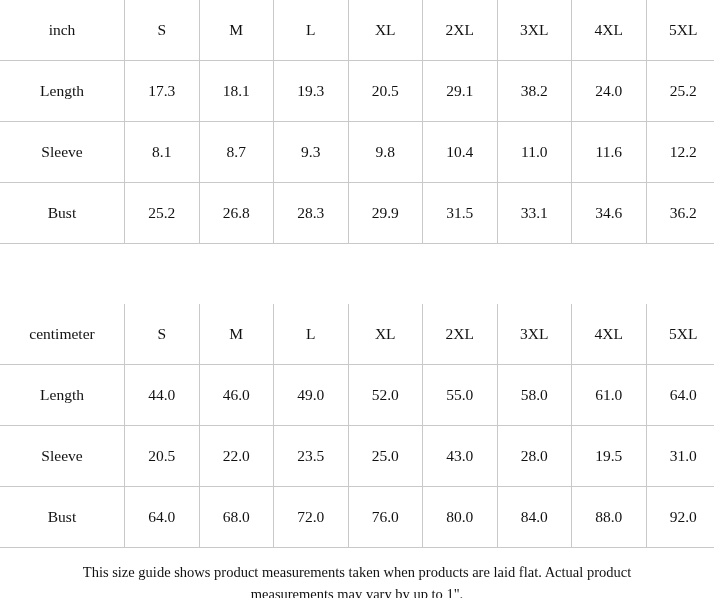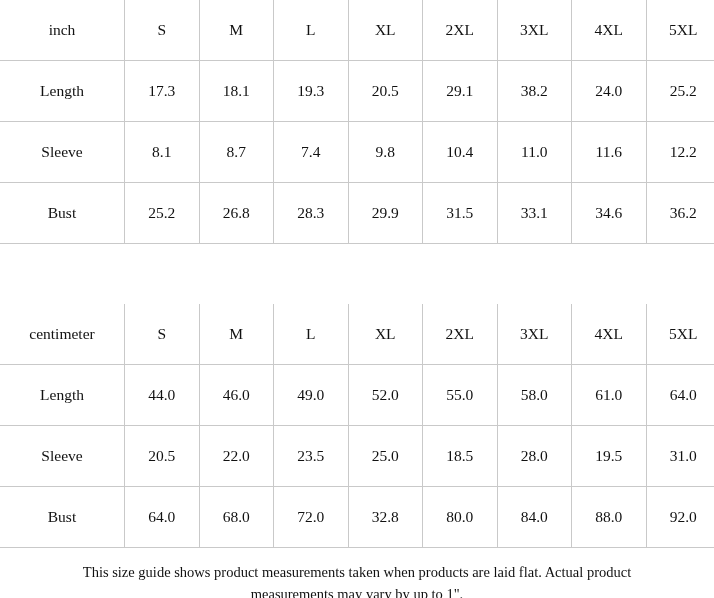--- a/index.html
+++ b/index.html
@@ -98,21 +98,21 @@
         <td class="col">20.5</td>
         <td class="col">29.1</td>
         <td class="col">38.2</td>
         <td class="col">24.0</td>
         <td class="col">25.2</td>
       </tr>
       <tr>
         <td class="rowhead">Sleeve</td>
         <td class="col">8.1</td>
         <td class="col">8.7</td>
-        <td class="col">7.4</td>
+        <td class="col">9.3</td>
         <td class="col">9.8</td>
         <td class="col">10.4</td>
         <td class="col">11.0</td>
         <td class="col">11.6</td>
         <td class="col">12.2</td>
       </tr>
       <tr>
         <td class="rowhead">Bust</td>
         <td class="col">25.2</td>
         <td class="col">26.8</td>
@@ -151,31 +151,31 @@
         <td class="col">58.0</td>
         <td class="col">61.0</td>
         <td class="col">64.0</td>
       </tr>
       <tr>
         <td class="rowhead">Sleeve</td>
         <td class="col">20.5</td>
         <td class="col">22.0</td>
         <td class="col">23.5</td>
         <td class="col">25.0</td>
-        <td class="col">18.5</td>
+        <td class="col">43.0</td>
         <td class="col">28.0</td>
         <td class="col">19.5</td>
         <td class="col">31.0</td>
       </tr>
       <tr>
         <td class="rowhead">Bust</td>
         <td class="col">64.0</td>
         <td class="col">68.0</td>
         <td class="col">72.0</td>
-        <td class="col">32.8</td>
+        <td class="col">76.0</td>
         <td class="col">80.0</td>
         <td class="col">84.0</td>
         <td class="col">88.0</td>
         <td class="col">92.0</td>
       </tr>
     </tbody>
   </table>
 
   <div class="note">This size guide shows product measurements taken when products are laid flat. Actual product measurements may vary by up to 1".</div>
 

